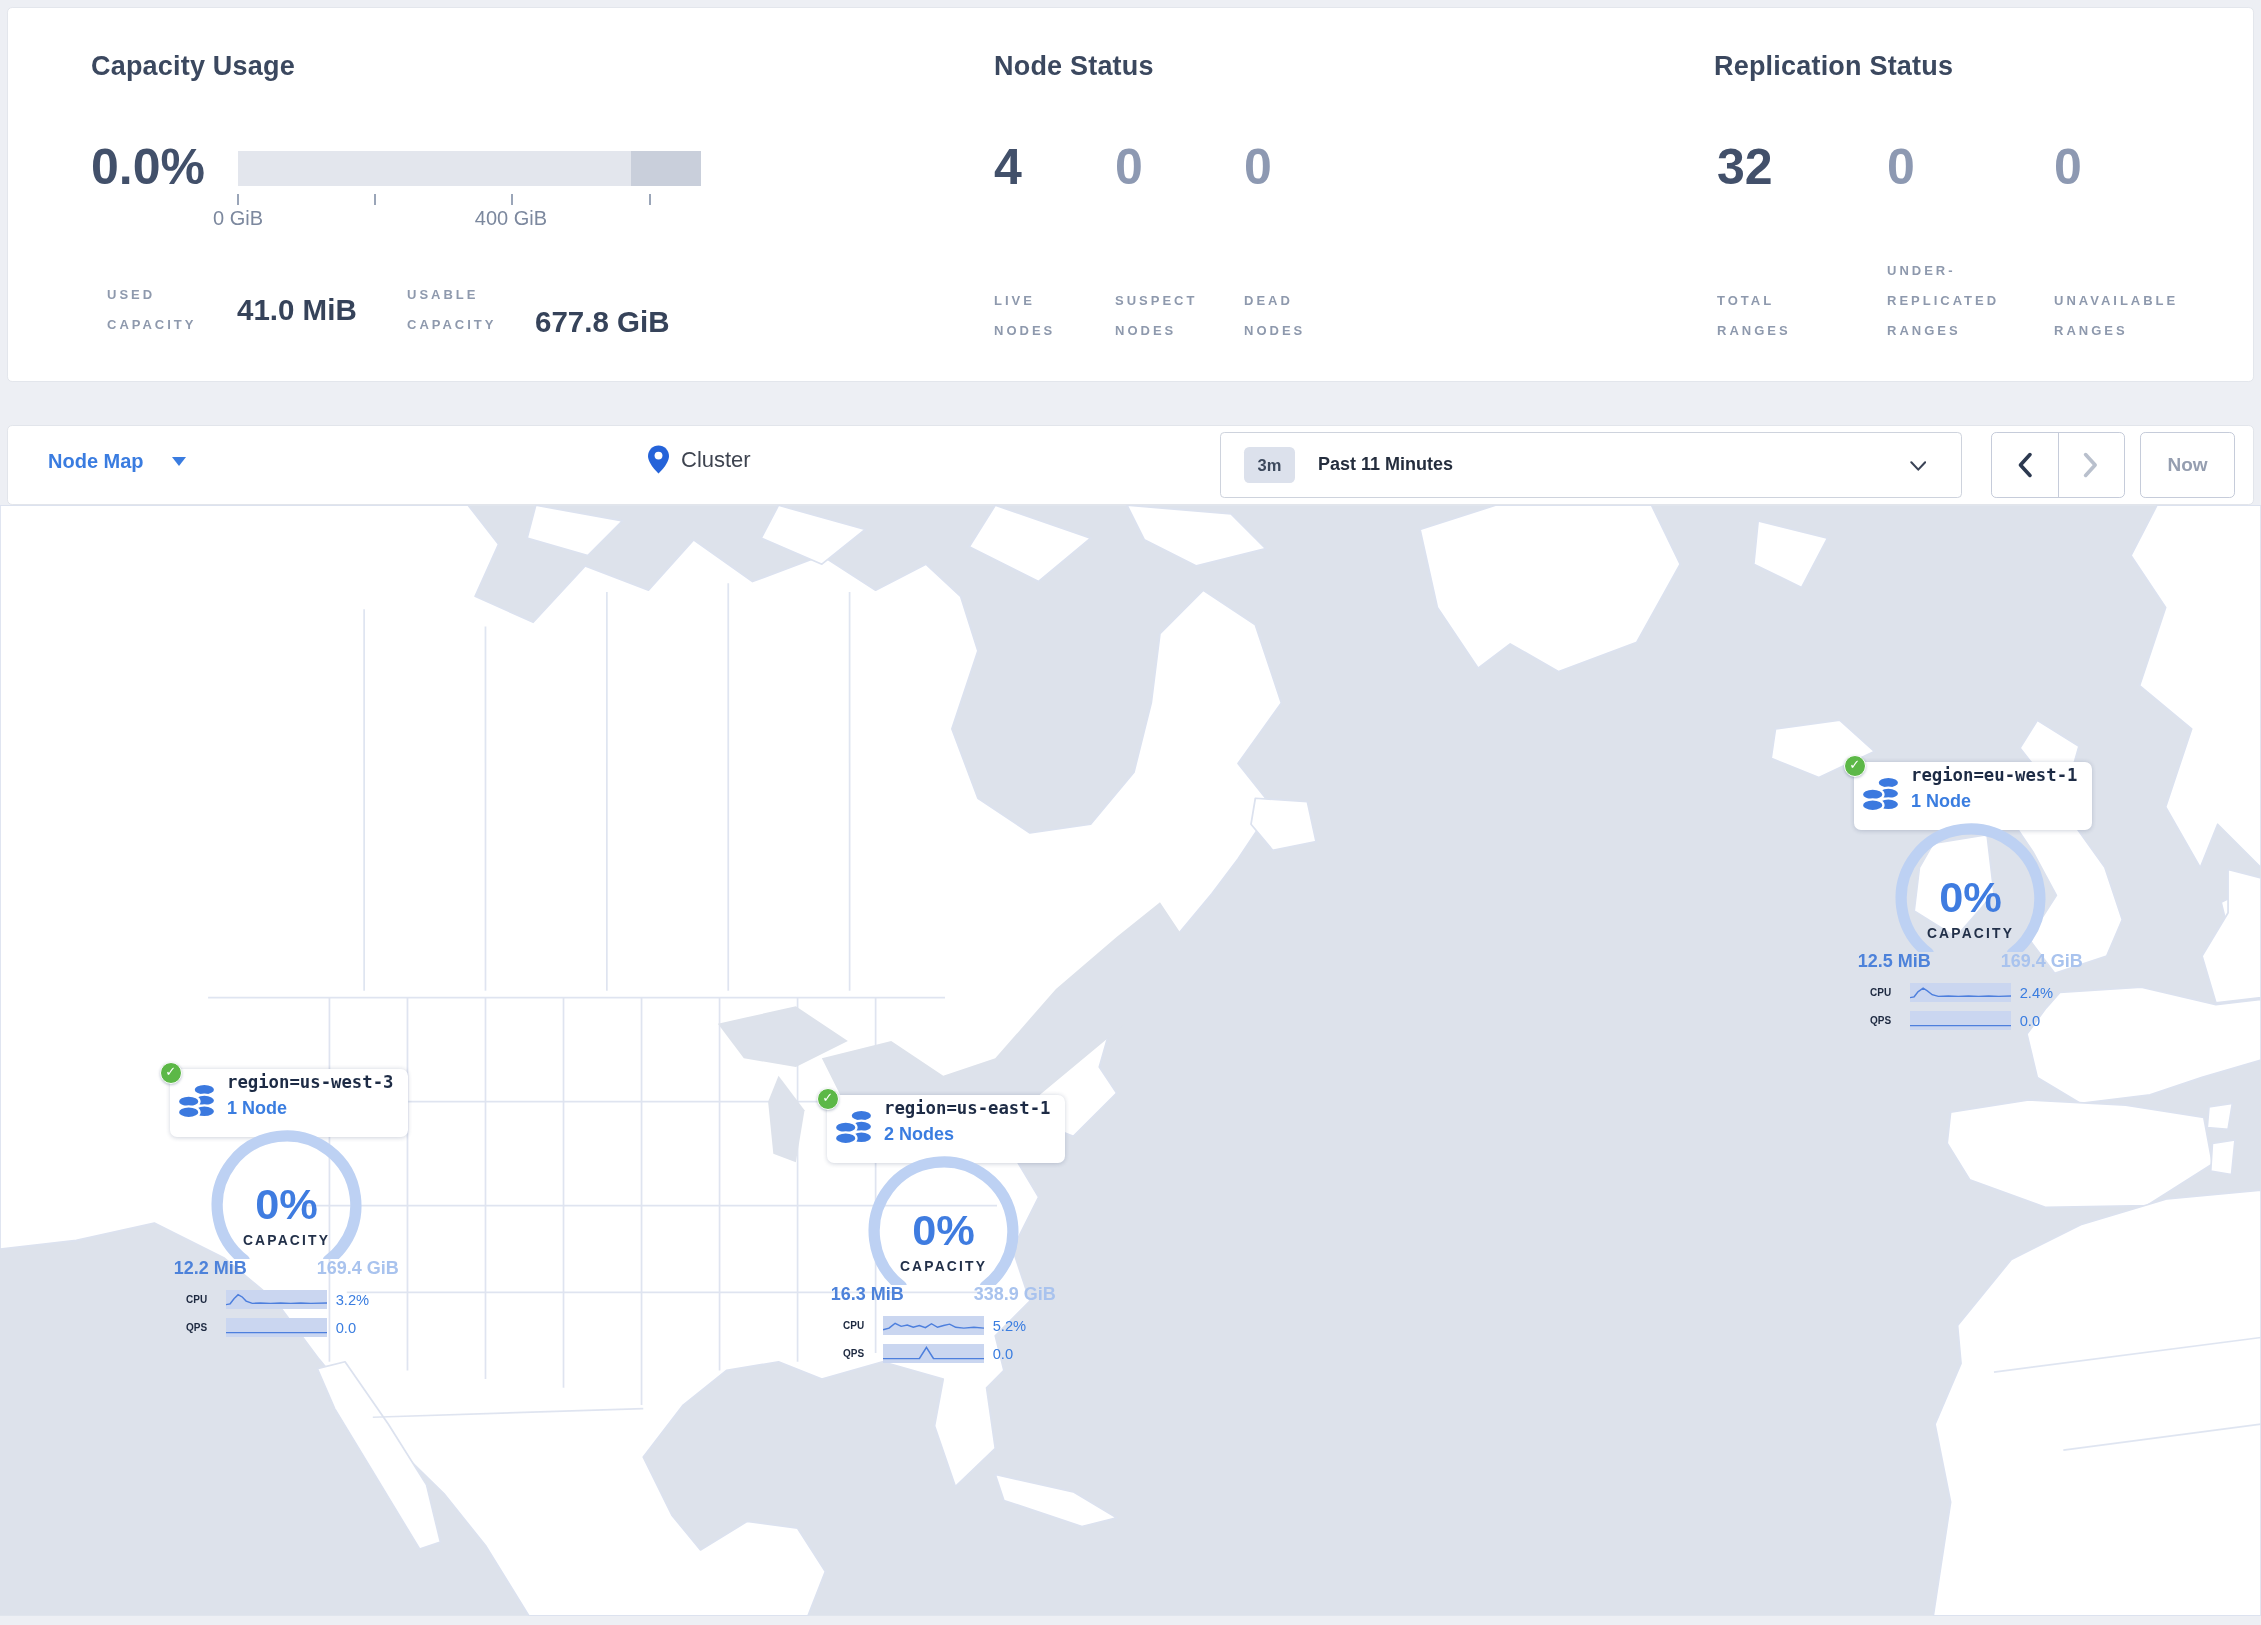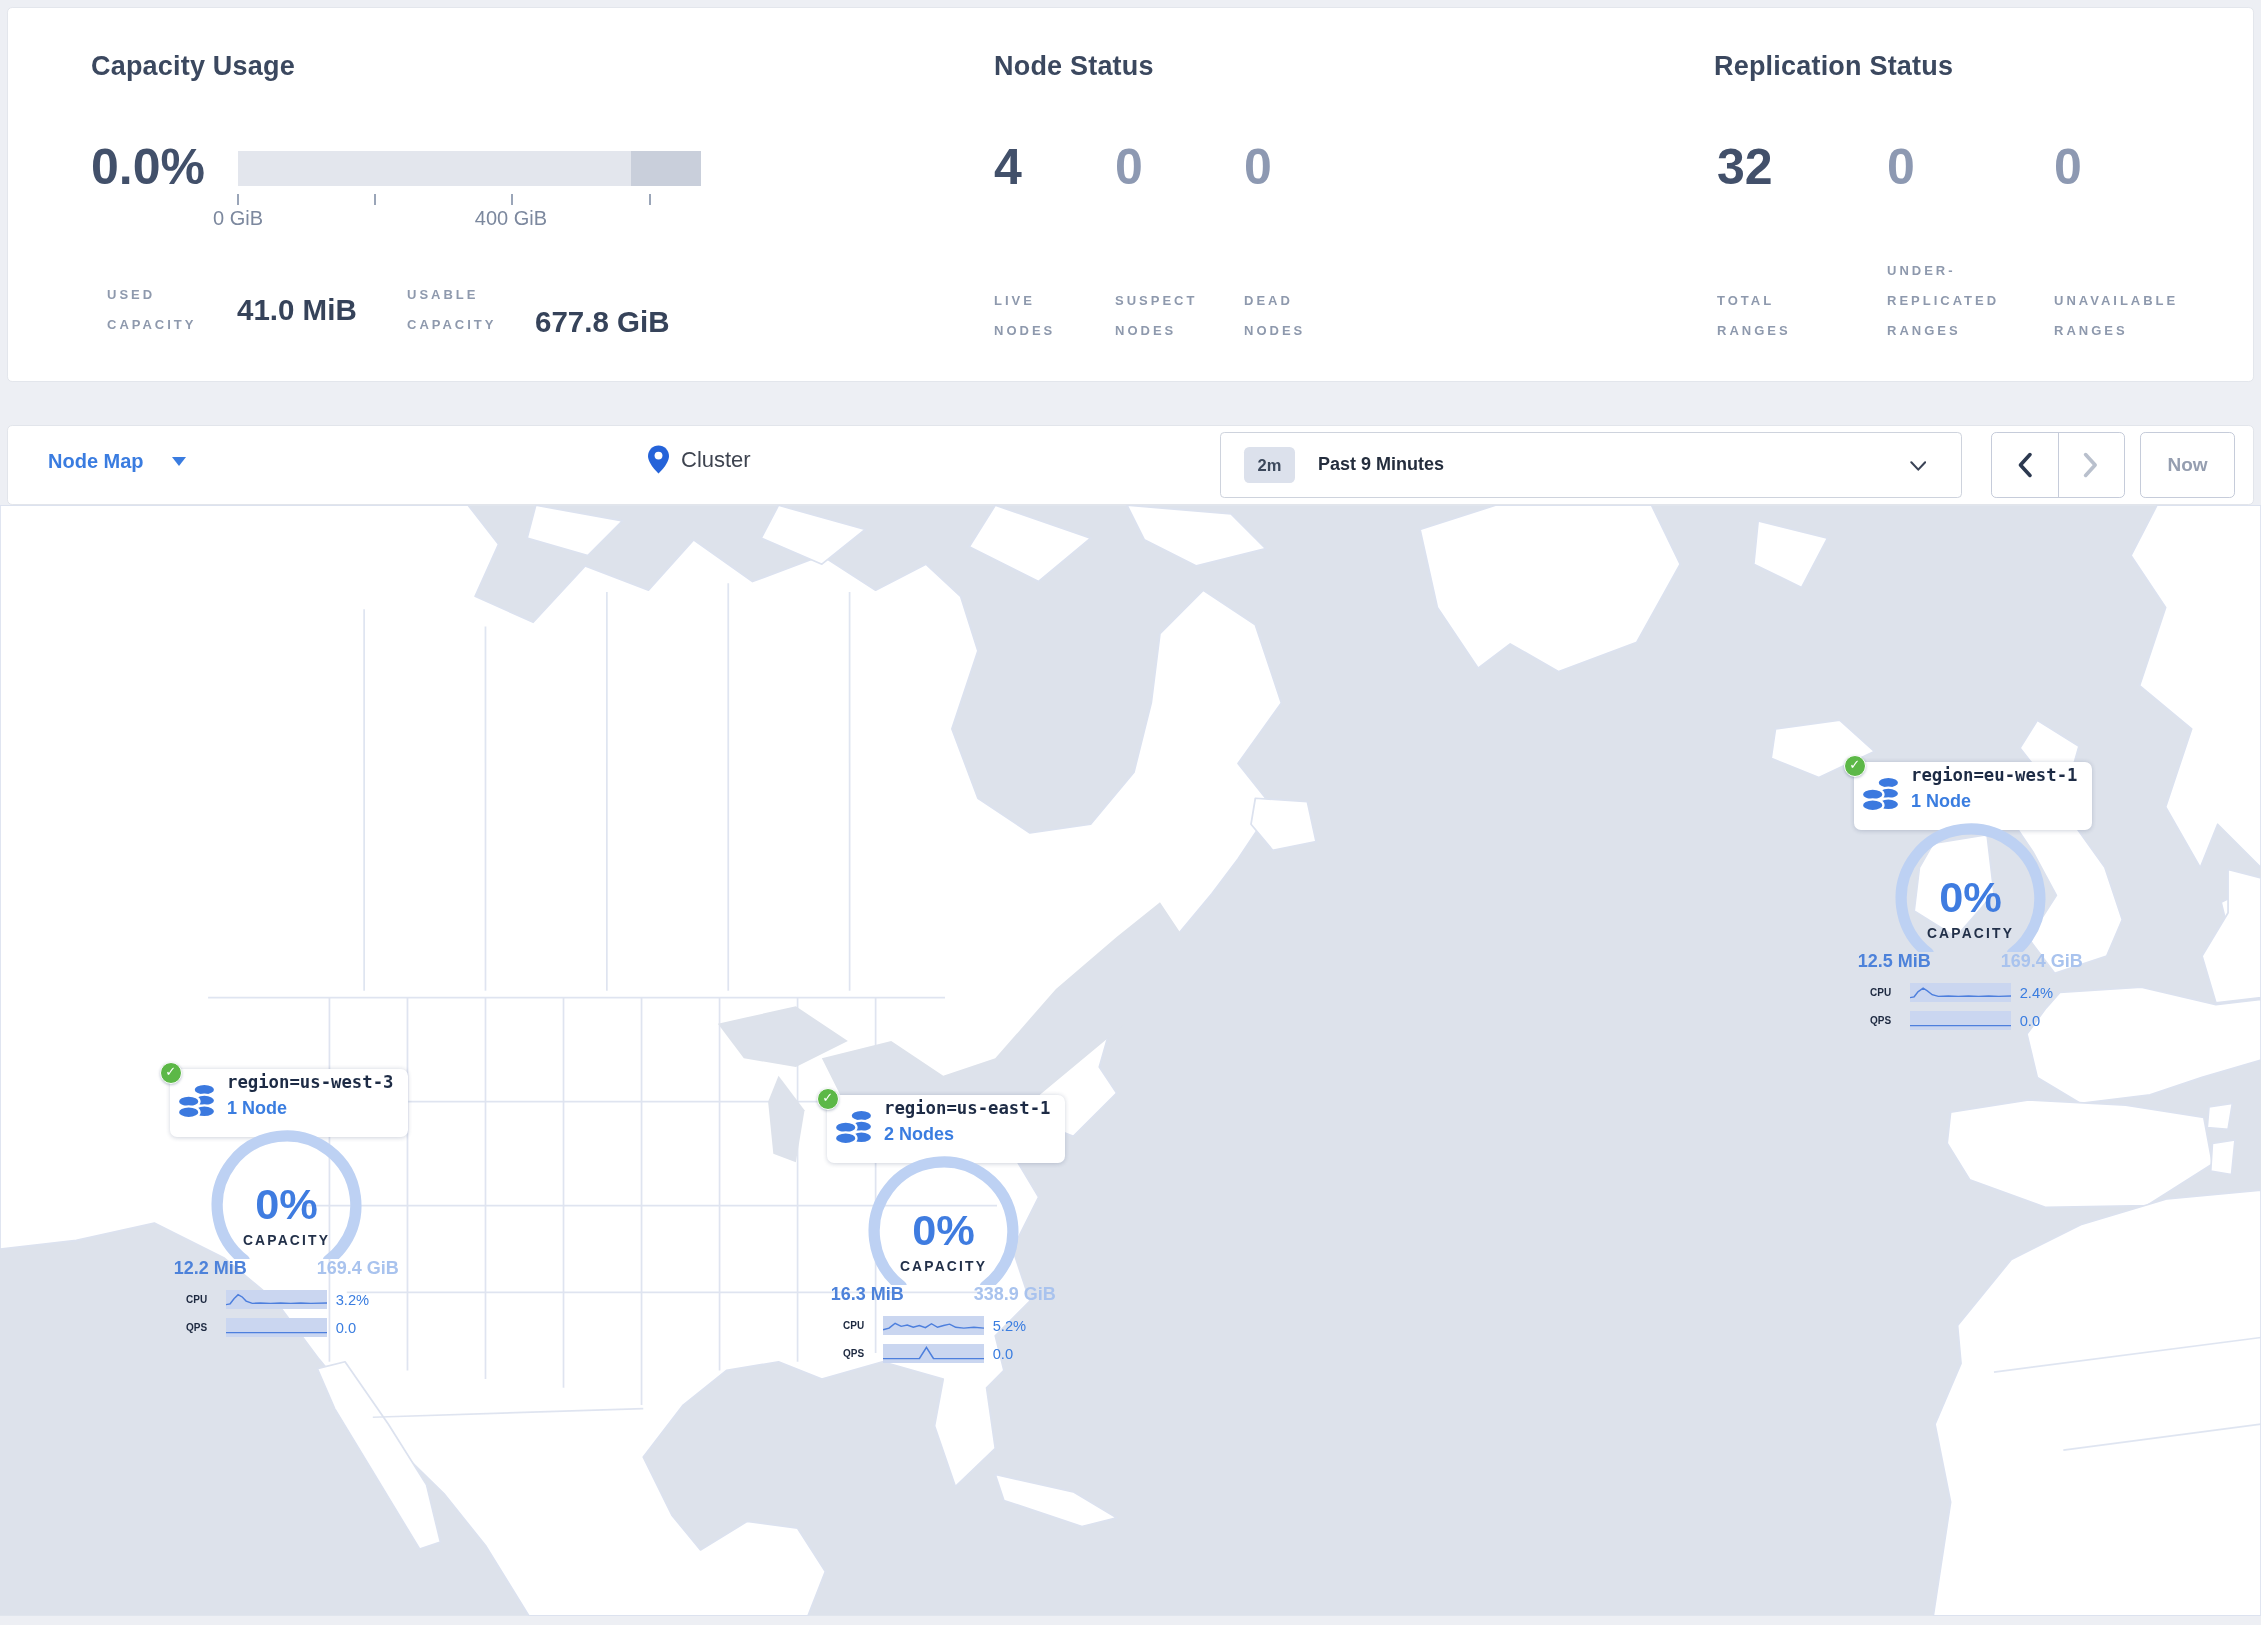--- a/index.html
+++ b/index.html
@@ -176,22 +176,22 @@
 
   <div class="abs" style="left:640px;top:19px;display:flex;align-items:center;gap:12px;">
     <svg width="21" height="29" viewBox="0 0 24 32">
       <path d="M12 0C5.4 0 0 5.4 0 12c0 9 12 20 12 20s12-11 12-20C24 5.4 18.6 0 12 0z" fill="#2563d9"></path>
       <circle cx="12" cy="11.5" r="4.5" fill="#ffffff"></circle>
     </svg>
     <span class="breadcrumb-label">Cluster</span>
   </div>
 
   <div class="abs time-box">
-    <span class="abs time-badge" style="left:22.5px;top:14px;">2m</span>
-    <span class="abs time-label" style="left:97px;top:21px;">Past 9 Minutes</span>
+    <span class="abs time-badge" style="left:22.5px;top:14px;">3m</span>
+    <span class="abs time-label" style="left:97px;top:21px;">Past 11 Minutes</span>
     <svg class="abs" style="right:35px;top:28px;" width="16.5" height="10.4" viewBox="0 0 19 12">
       <polyline points="1.5,1.5 9.5,10 17.5,1.5" fill="none" stroke="#3a4356" stroke-width="2.4" stroke-linecap="round" stroke-linejoin="round"></polyline>
     </svg>
   </div>
 
   <div class="abs btn-box arrow-group">
     <div class="arrow-btn">
       <svg width="15.6" height="26" viewBox="0 0 18 30">
         <polyline points="15,3 4,15 15,27" fill="none" stroke="#2c3950" stroke-width="4.2" stroke-linecap="round" stroke-linejoin="round"></polyline>
       </svg>

